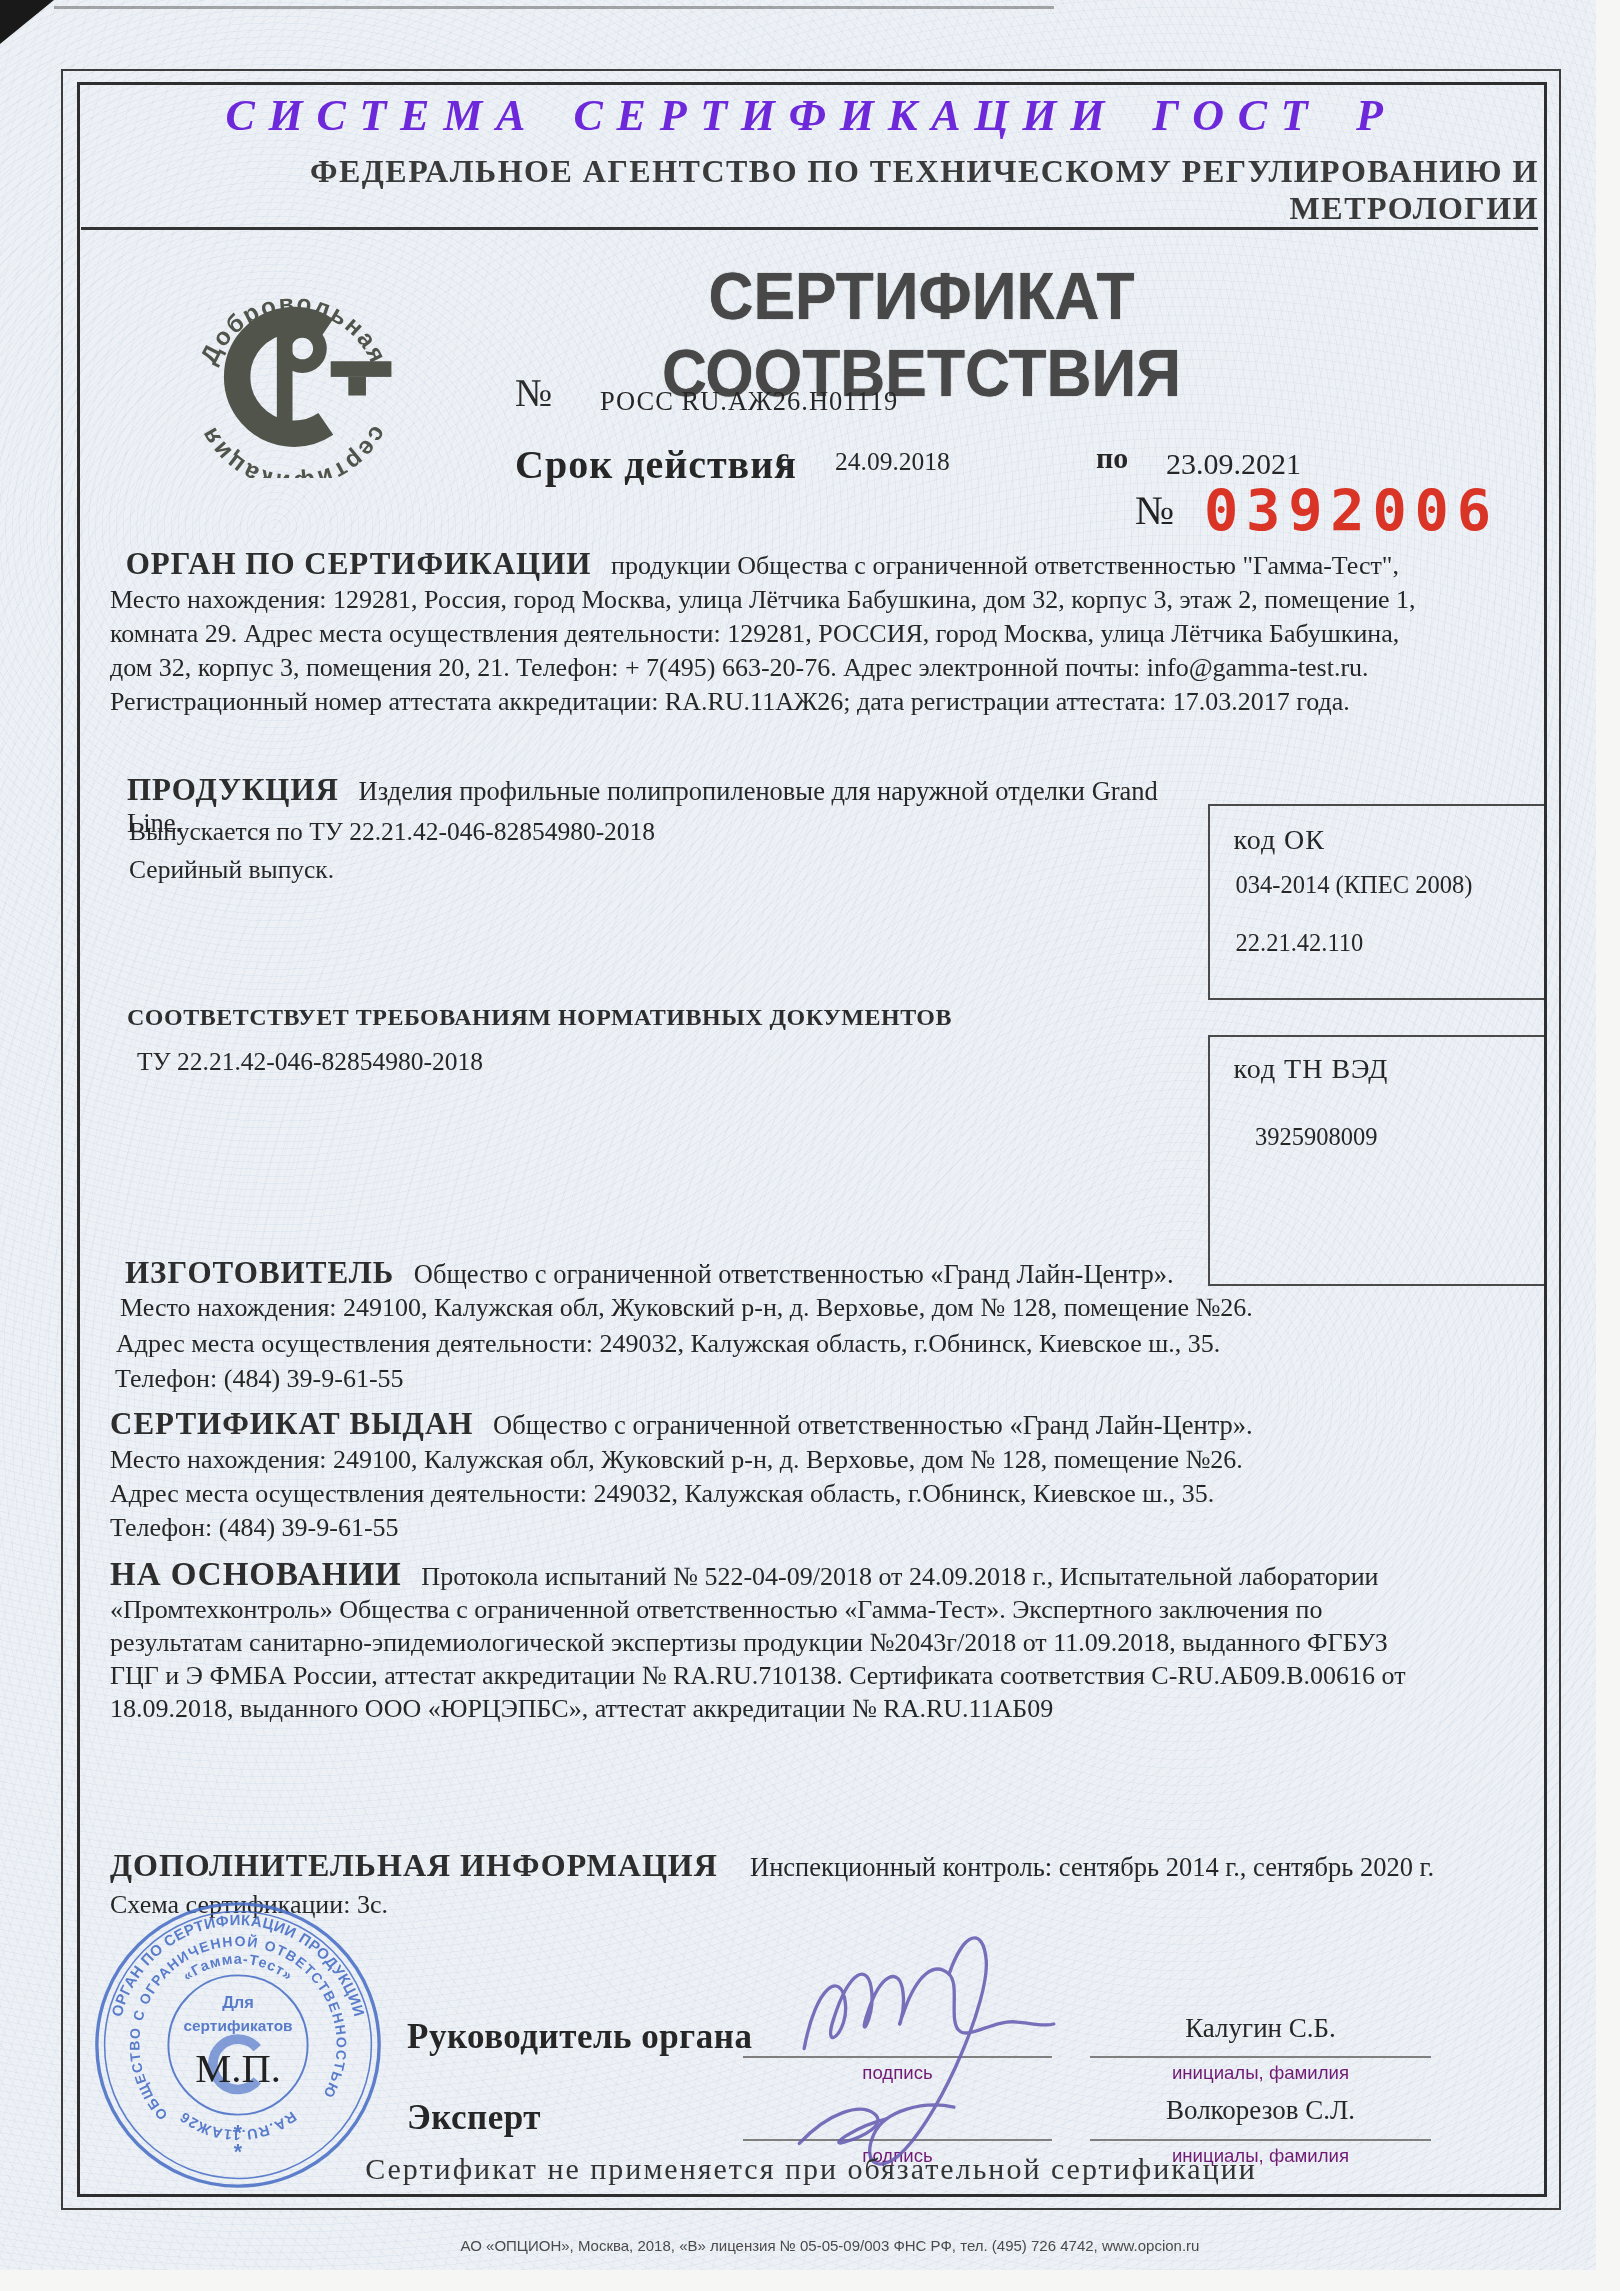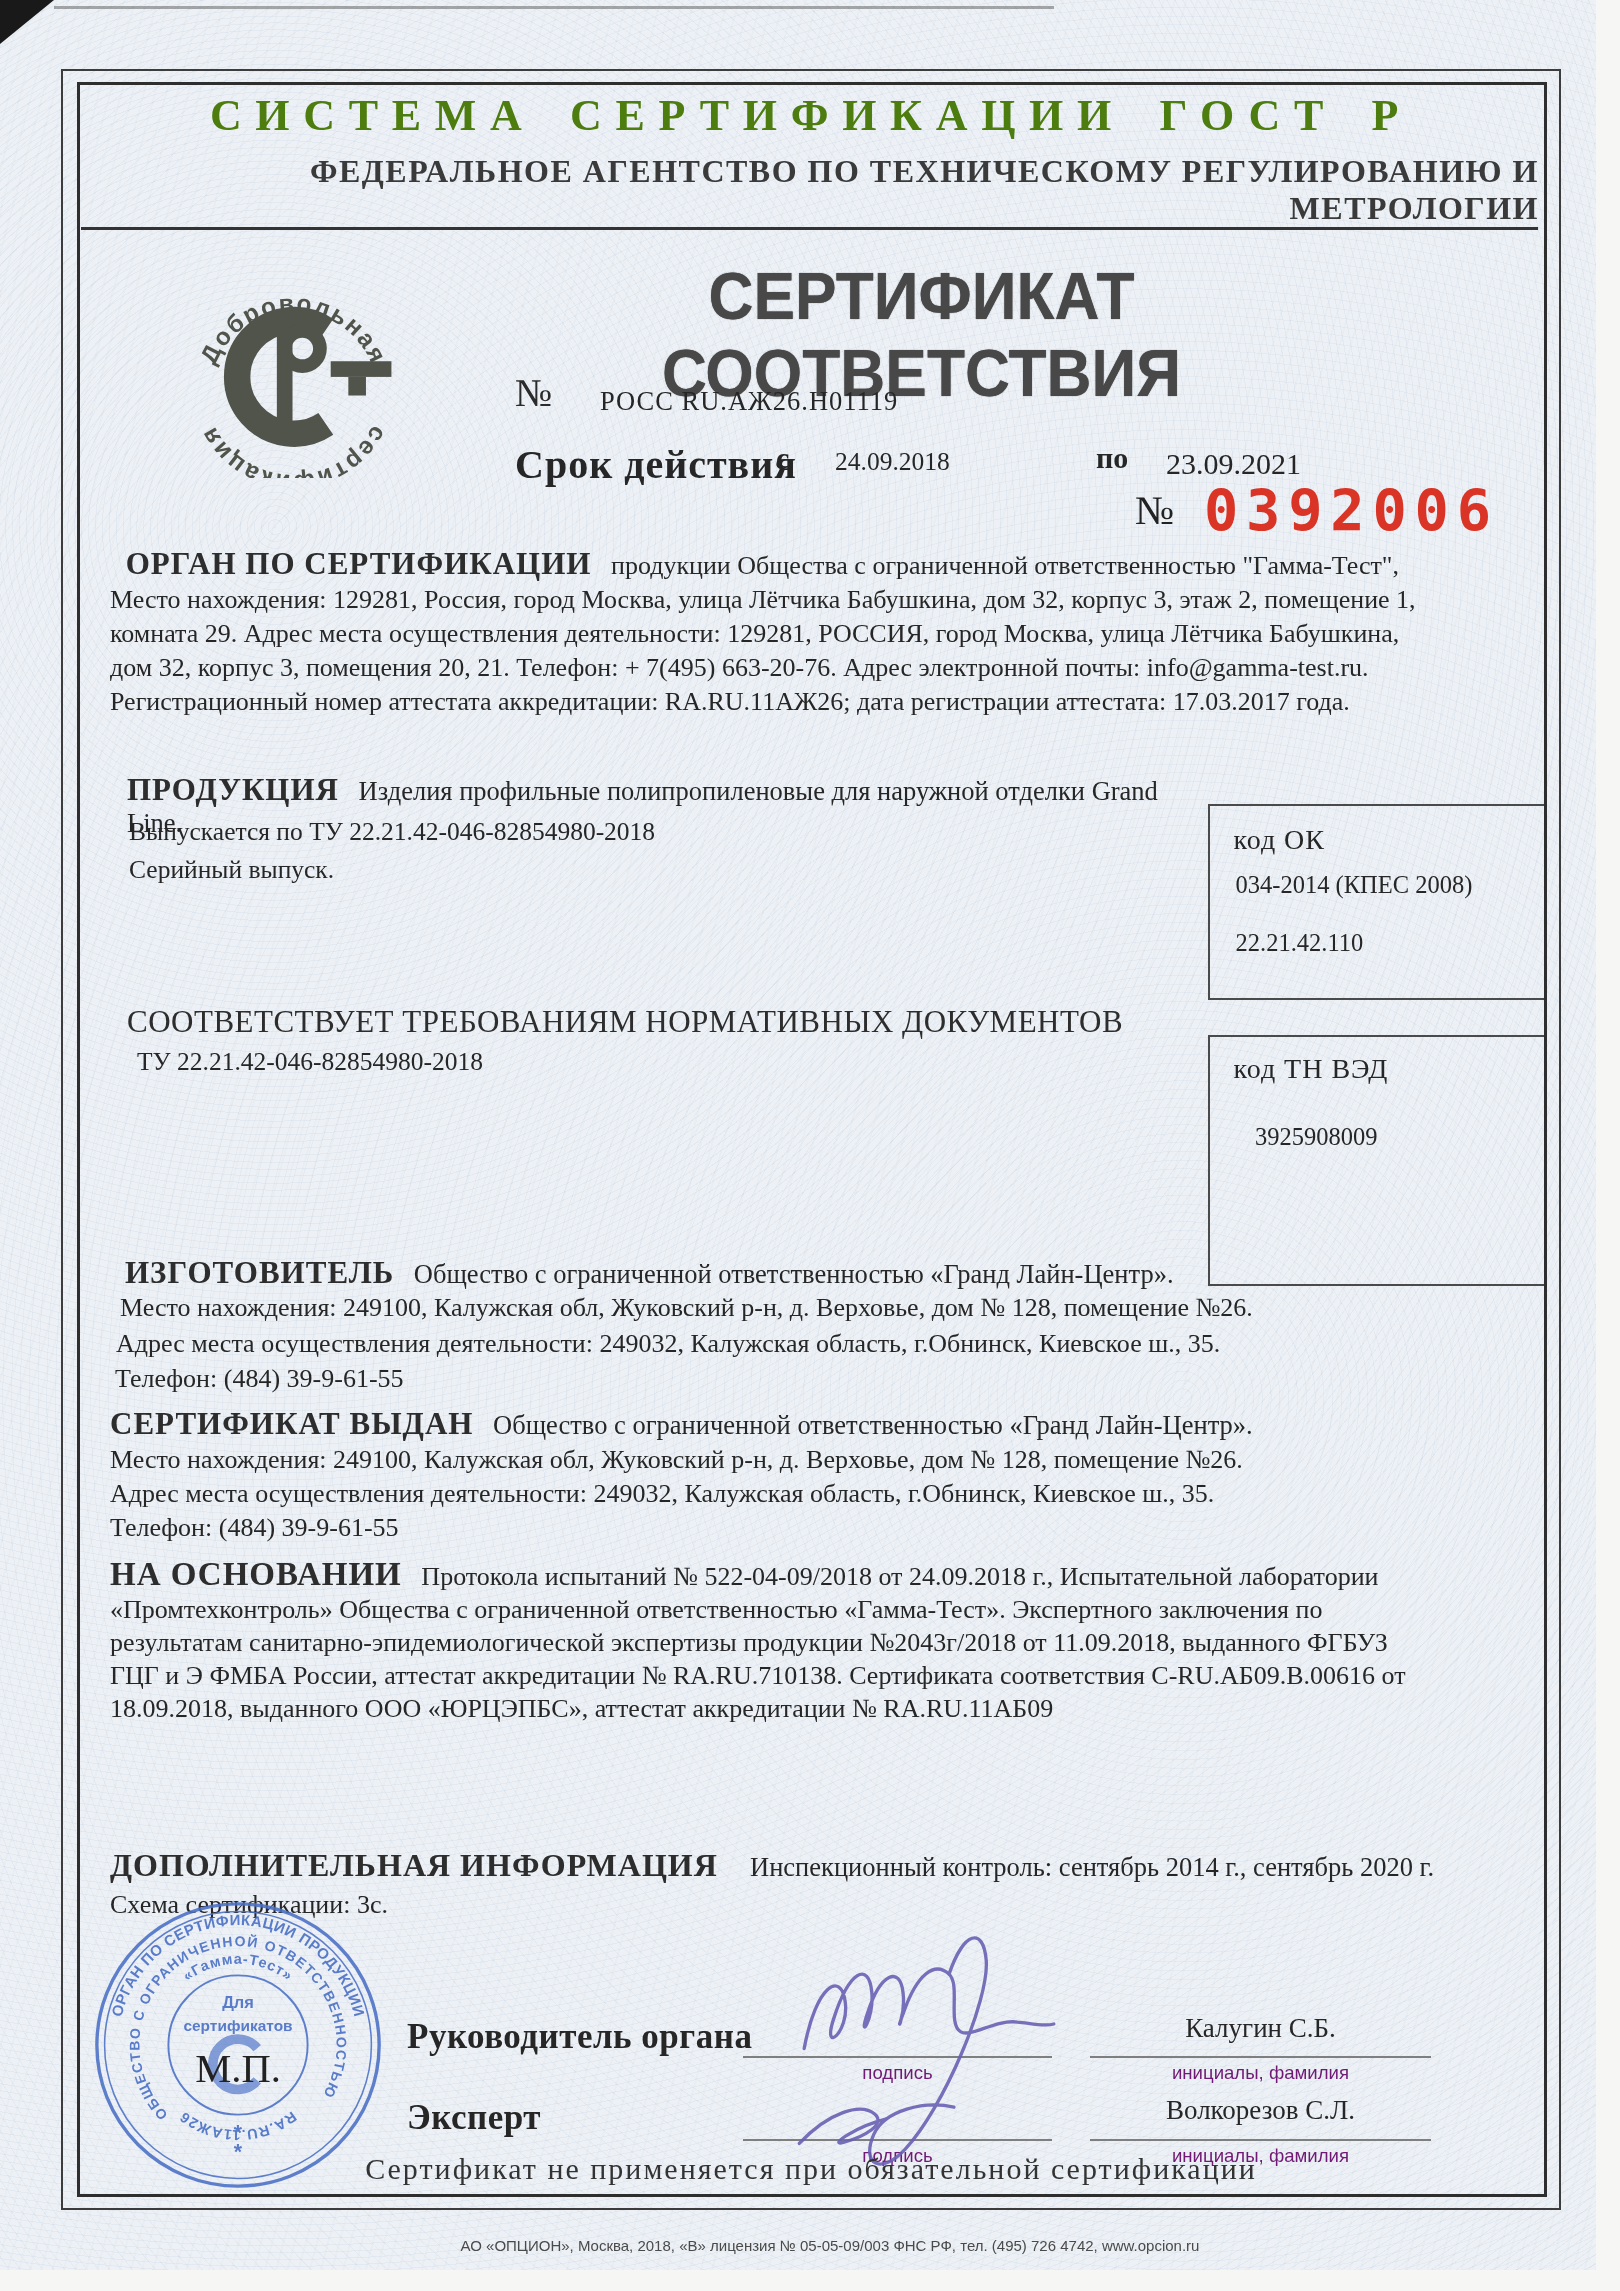--- a/index.html
+++ b/index.html
@@ -11,21 +11,21 @@
     background-image:
       repeating-radial-gradient(circle at 17% 23%, rgba(160,180,210,0.13) 0 1px, transparent 1px 6.9px),
       repeating-radial-gradient(circle at 73% 61%, rgba(150,175,205,0.10) 0 1px, transparent 1px 8.8px),
       repeating-linear-gradient(105deg, rgba(170,190,215,0.07) 0 2px, transparent 2px 10.8px);
   }
   .abs{position:absolute;}
   .border-outer{left:61px;top:69px;width:1496px;height:2137px;border:2px solid #3c3c3c;}
   .border-inner{left:77px;top:82px;width:1464px;height:2109px;border:3.9px solid #2e2e2e;}
   .hr{background:#333;}
   .h1{left:83px;top:90px;width:1456px;text-align:center;font-size:44px;font-weight:bold;
-      letter-spacing:13.7px;word-spacing:9.8px;color:#4d7c0f;}
+      letter-spacing:13.7px;word-spacing:9.8px;color:#6d28d9;font-style:italic;}
   .h2{left:83px;top:153px;width:1456px;text-align:right;font-size:32px;font-weight:bold;
       letter-spacing:1.5px;color:#3a3a3a;}
   .bigtitle{left:412px;top:257px;width:1019px;text-align:center;
       font-family:"Liberation Sans","DejaVu Sans",sans-serif;font-weight:bold;font-size:67px;
       color:#484848;transform:scaleX(.93);letter-spacing:0px;text-shadow:0 0 1px #484848;}
   .serif26{font-size:25.5px;}
   .sec-label{font-size:31px;font-weight:bold;letter-spacing:1px;color:#2d2d2d;margin-right:19.6px;}
   .body-par{font-size:26px;line-height:34px;text-align:left;}
   .codebox{border:2px solid #4a4a4a;border-right:none;background:transparent;}
   .cap{font-family:"Liberation Sans","DejaVu Sans",sans-serif;font-size:18.6px;color:#701a75;text-align:center;}
@@ -97,21 +97,21 @@
 <p class="abs" style="left:127px;top:772px;width:1049px;margin:0;font-size:26.5px;"><span class="sec-label">ПРОДУКЦИЯ</span><span>Изделия профильные полипропиленовые для наружной отделки Grand Line.</span></p>
 <div class="abs serif26" style="left:129px;top:817px;">Выпускается по ТУ 22.21.42-046-82854980-2018</div>
 <div class="abs serif26" style="left:129px;top:855px;">Серийный выпуск.</div>
 
 <div class="abs codebox" style="left:1208px;top:804px;width:334px;height:192px;">
   <div class="abs" style="left:23.5px;top:17.6px;font-size:28px;letter-spacing:1px;">код ОК</div>
   <div class="abs" style="left:25.5px;top:65px;font-size:24.5px;">034-2014 (КПЕС 2008)</div>
   <div class="abs" style="left:25.5px;top:123px;font-size:24.5px;">22.21.42.110</div>
 </div>
 
-<div class="abs" style="left:127px;top:1004px;font-size:31px;font-weight:normal;letter-spacing:0.5px;color:#2d2d2d;">СООТВЕТСТВУЕТ ТРЕБОВАНИЯМ НОРМАТИВНЫХ ДОКУМЕНТОВ</div>
+<div class="abs" style="left:127px;top:1004px;font-size:24px;font-weight:bold;letter-spacing:0.5px;color:#2d2d2d;">СООТВЕТСТВУЕТ ТРЕБОВАНИЯМ НОРМАТИВНЫХ ДОКУМЕНТОВ</div>
 <div class="abs serif26" style="left:137px;top:1047px;">ТУ 22.21.42-046-82854980-2018</div>
 
 <div class="abs codebox" style="left:1208px;top:1035px;width:334px;height:247px;">
   <div class="abs" style="left:23.5px;top:15.7px;font-size:28px;letter-spacing:1px;">код ТН ВЭД</div>
   <div class="abs" style="left:45px;top:86px;font-size:24.5px;">3925908009</div>
 </div>
 
 <p class="abs" style="left:125px;top:1255px;width:1313px;margin:0;font-size:26.5px;"><span class="sec-label">ИЗГОТОВИТЕЛЬ</span><span>Общество с ограниченной ответственностью «Гранд Лайн-Центр».</span></p>
 <div class="abs" style="left:120px;top:1293px;font-size:26px;">Место нахождения: 249100, Калужская обл, Жуковский р-н, д. Верховье, дом № 128, помещение №26.</div>
 <div class="abs" style="left:116px;top:1329px;font-size:26px;">Адрес места осуществления деятельности: 249032, Калужская область, г.Обнинск, Киевское ш., 35.</div>

